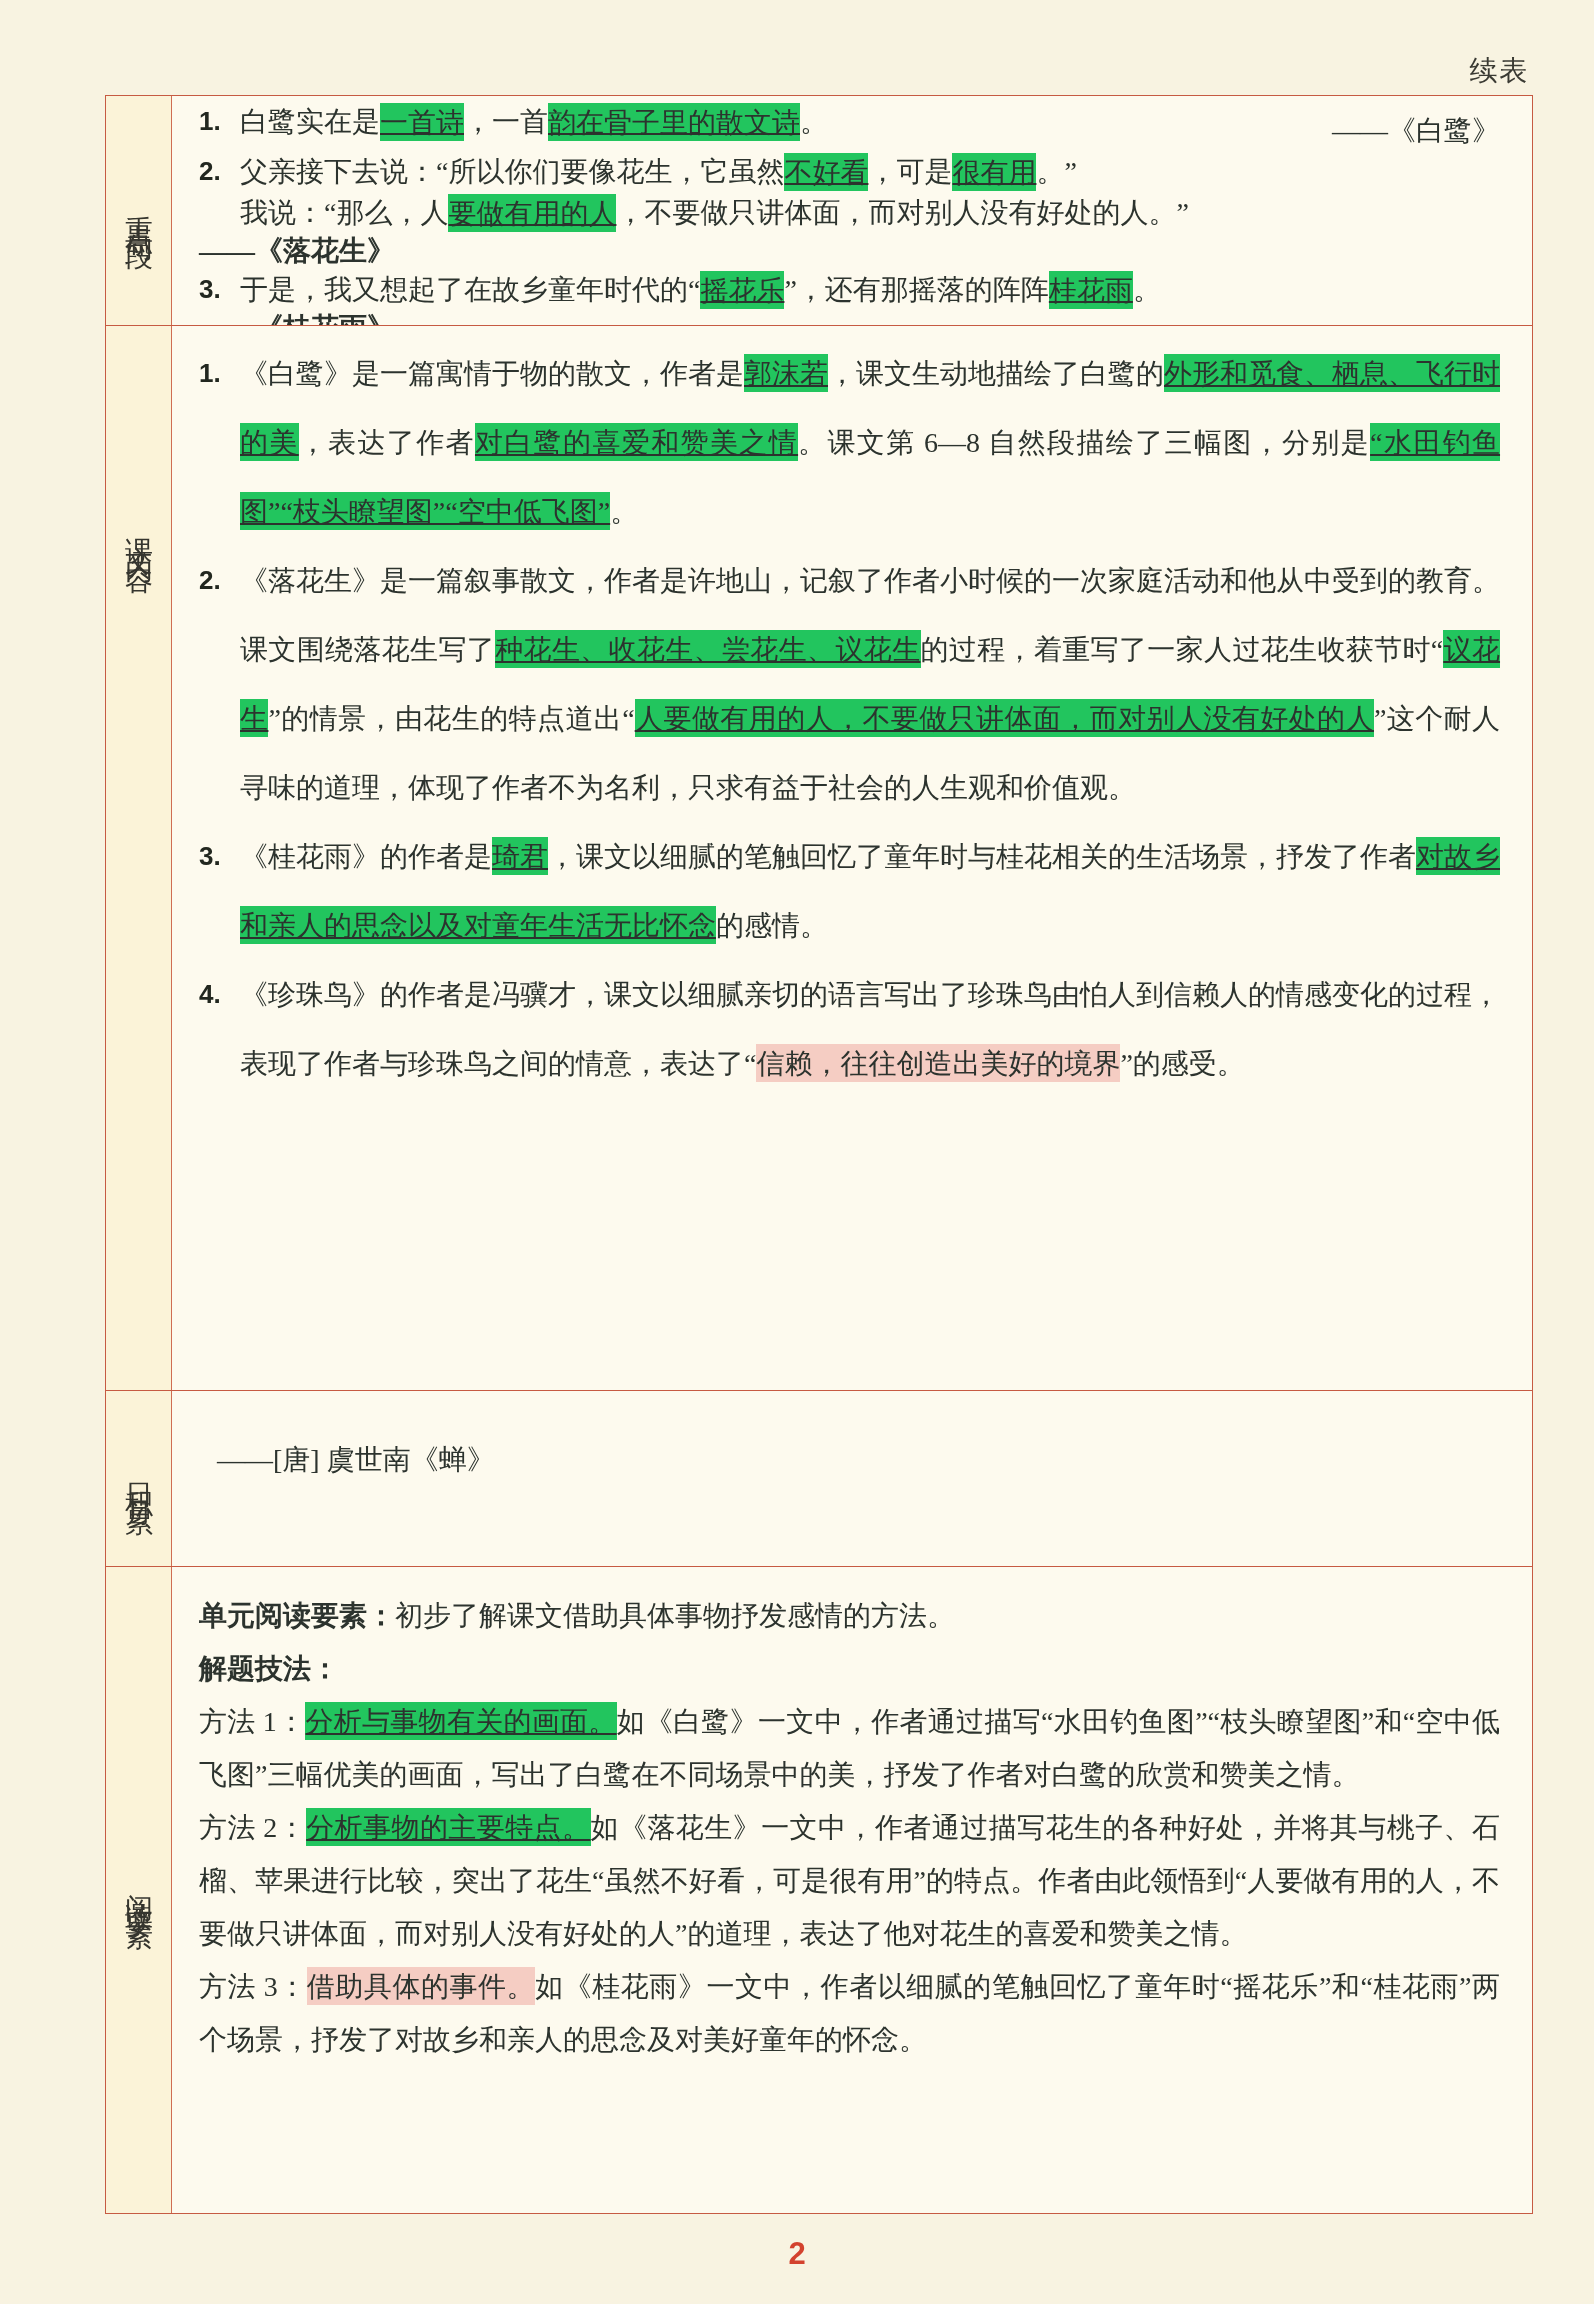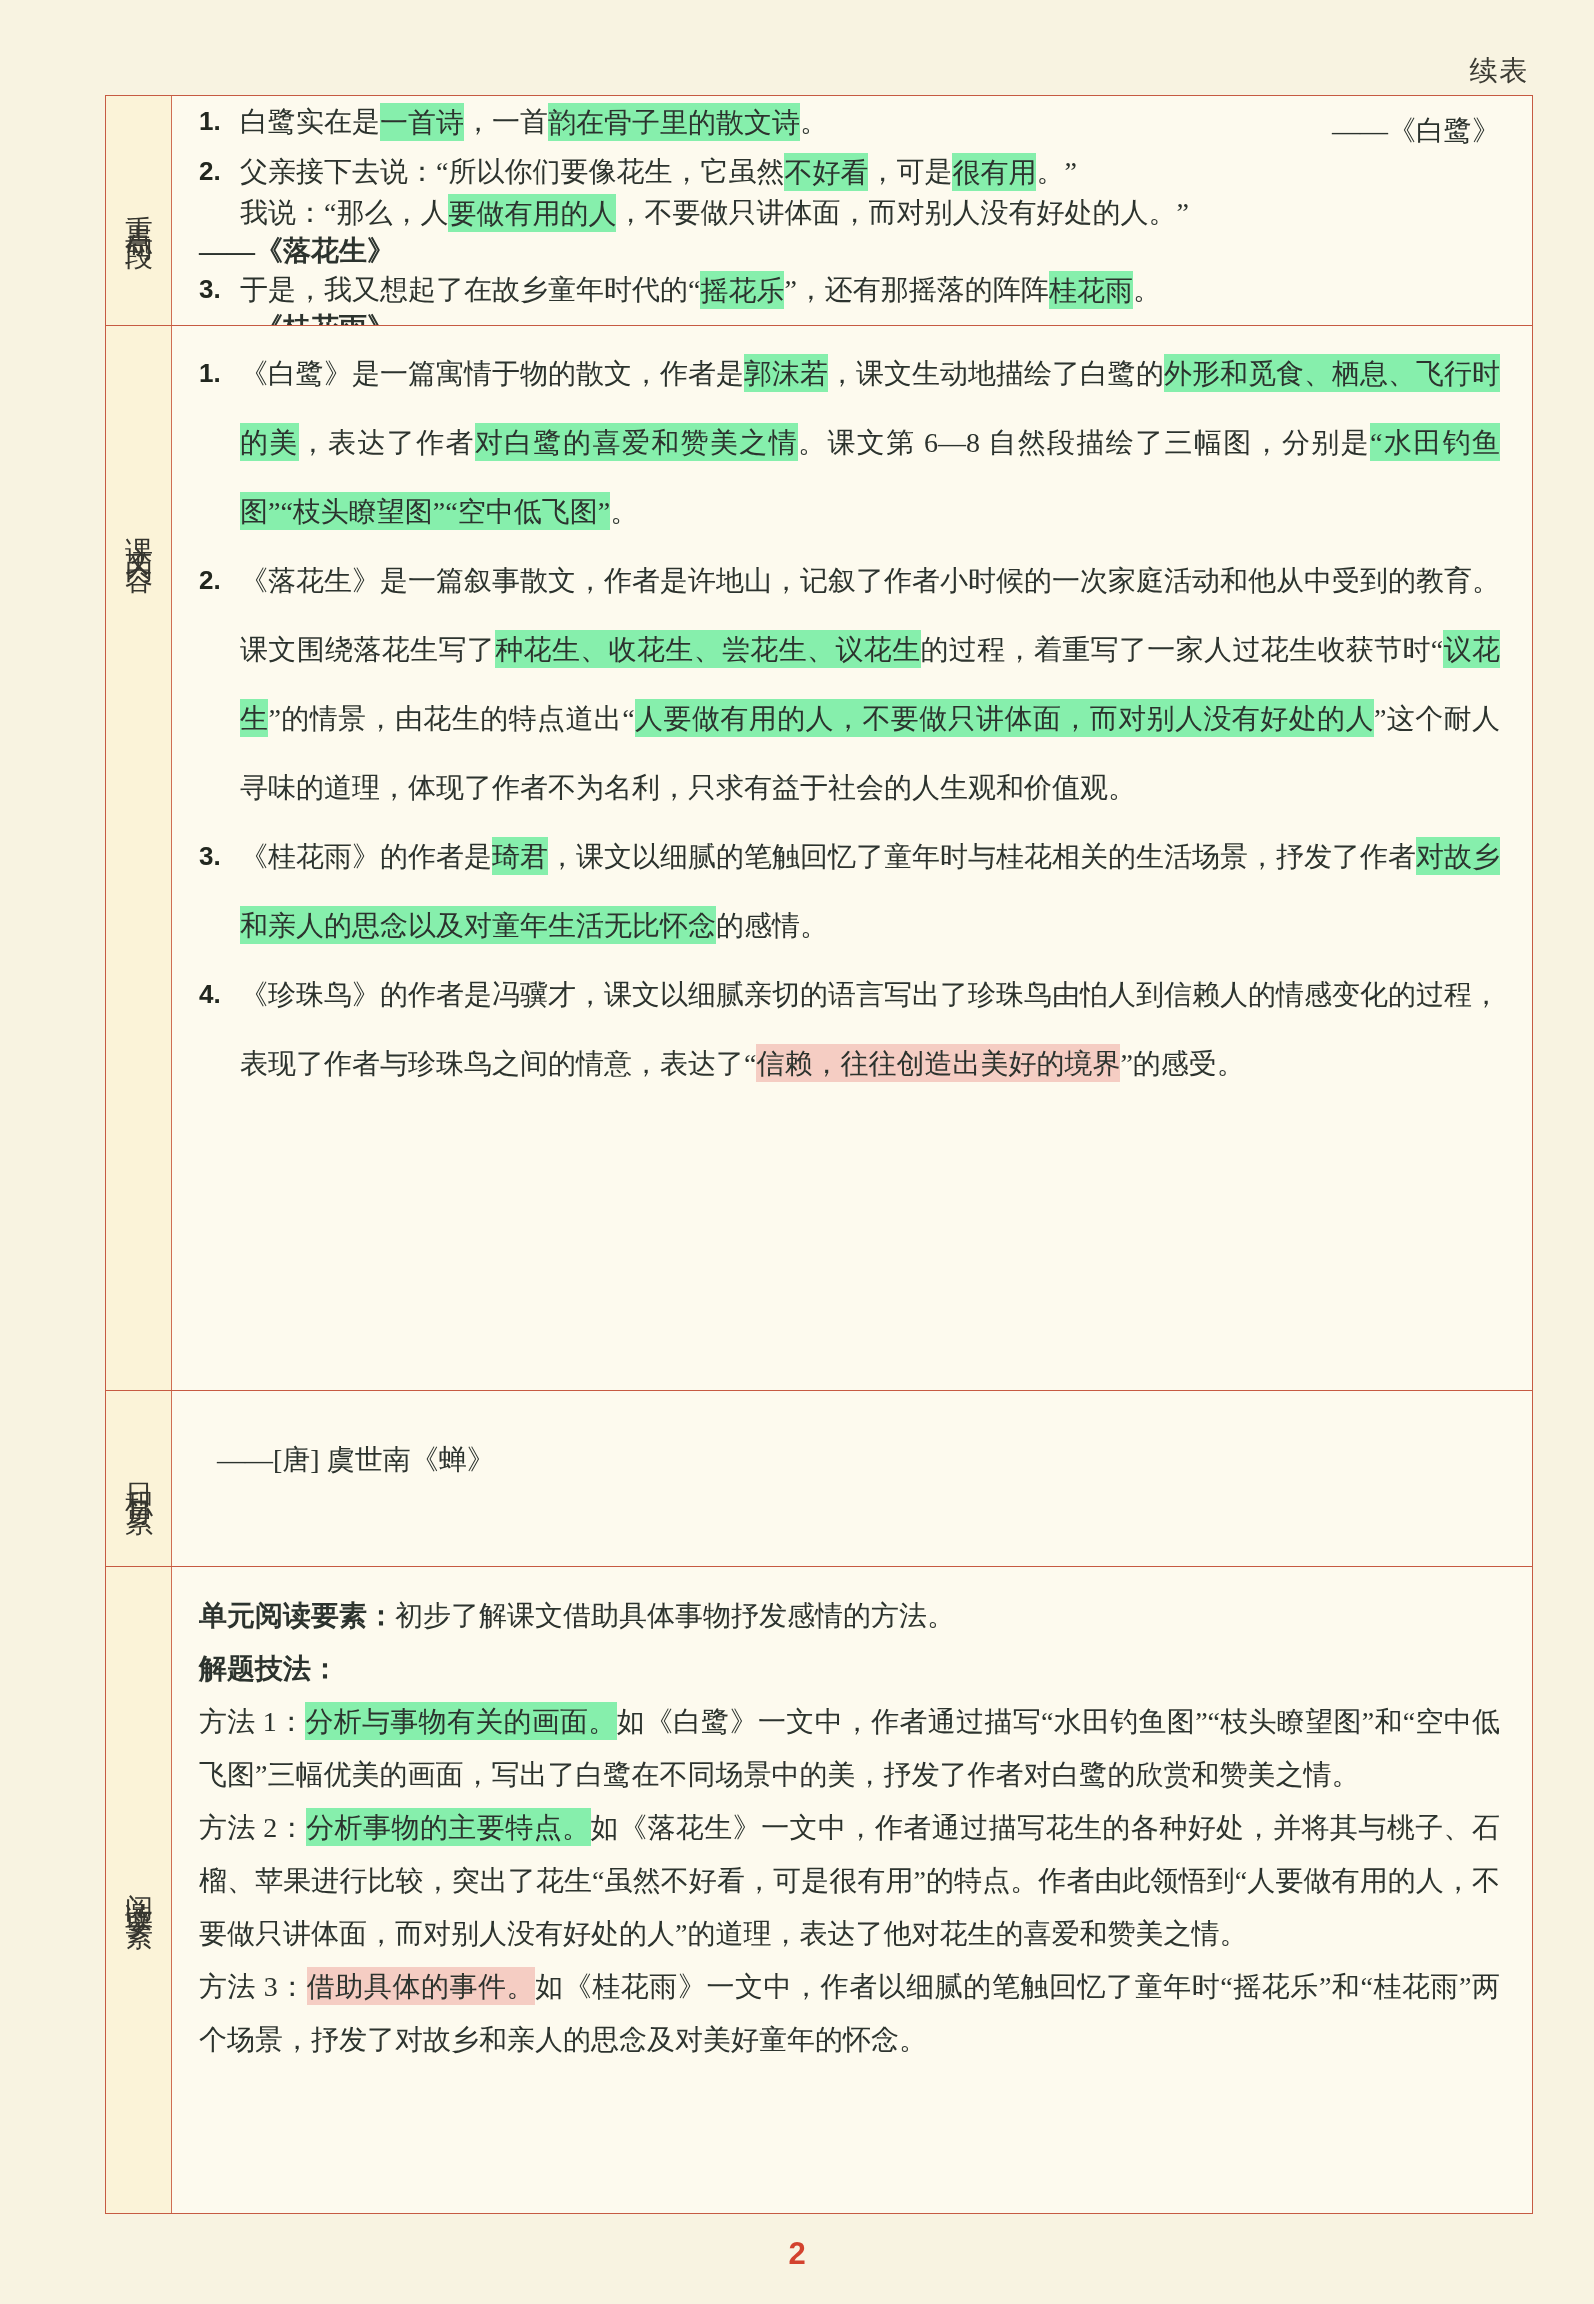--- a/index.html
+++ b/index.html
@@ -50,21 +50,21 @@
   .block.hang{padding-left:41px;}
   .num{
     position:absolute;left:0;top:0;
     font-family:"Liberation Sans","DejaVu Sans",sans-serif;
     font-weight:700;font-size:26px;line-height:var(--lh);color:#22271f;
   }
   .attr-line{line-height:36px;text-align:left;padding-right:1.8px;font-weight:bold;}
   .with-attr{display:flex;}
   .with-attr .txt{flex:1 1 auto;}
   .inline-attr{white-space:nowrap;padding-left:18px;margin-top:9px;}
-  .hl-p{background:#86efac;padding:3.6px 0;}
+  .hl-p{background:#22c55e;padding:3.6px 0;text-decoration:underline;}
   .hl-k{background:#f5cdc3;padding:3.6px 0;}
   .bold{font-weight:700;}
   .pagenum{
     position:absolute;left:0;right:0;top:2236px;text-align:center;
     font-family:"Liberation Sans","DejaVu Sans",sans-serif;
     font-weight:700;font-size:31px;color:#d3422e;
   }
 </style>
 </head>
 <body>

